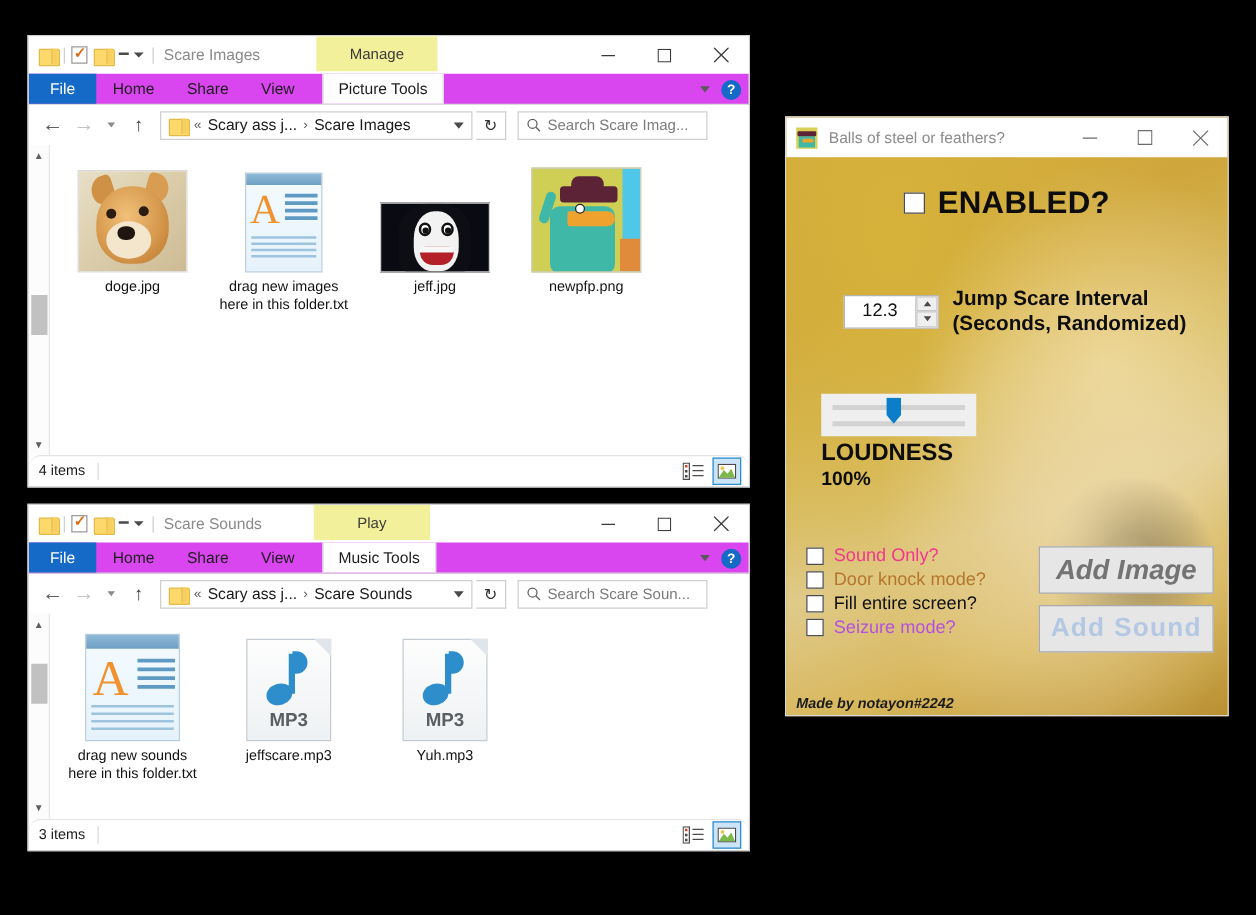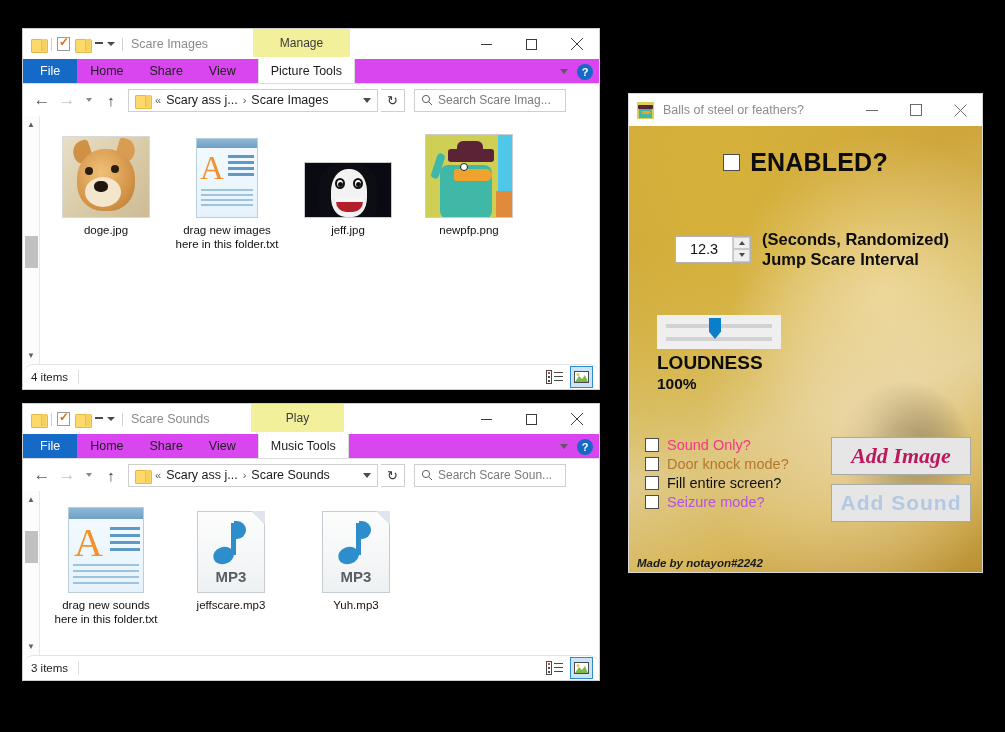--- a/index.html
+++ b/index.html
@@ -191,21 +191,21 @@
 
   .bottom-row { display:flex; margin:44px 0 0 16px; }
   .cb-list { width:172px; }
   .cb-row { display:flex; align-items:center; gap:8px; margin-bottom:3px; }
   .cb-label { font-size:14.5px; }
   .btn-col { margin-left:14px; display:flex; flex-direction:column; gap:9px; }
   .app-btn {
     width:140px; height:38px; background:#e6e6e6; border:1px solid #a9a9a9;
     display:flex; align-items:center; justify-content:center;
   }
-  .btn-img-text { font-family:Liberation Serif, serif; font-style:italic; font-weight:bold; font-size:22px; color:#be185d; }
+  .btn-img-text { font-family:Liberation Sans, sans-serif; font-style:italic; font-weight:bold; font-size:22px; color:#737373; }
   .btn-snd-text { font-size:21px; font-weight:bold; color:#b4c8e4; letter-spacing:1px; }
 
   .credit { position:absolute; left:8px; bottom:5px; font-size:11.5px; font-style:italic; font-weight:bold; color:#1a1a1a; }
 
   
   .th-doge { width:88px;height:82px;border:1px solid #d9d9d9;overflow:hidden;position:relative;
     background:linear-gradient(135deg,#e8dfc8 0%,#ddd0ae 40%,#cdbb94 100%); }
   .th-doge .head { position:absolute; left:14px; top:12px; width:58px; height:62px;
     background:radial-gradient(ellipse at 42% 38%, #f0c07a 0%, #d79a4e 55%, #b9762d 100%);
     border-radius:48% 48% 44% 44%; }
@@ -641,22 +641,22 @@
         <div class="arrows">
           <div class="ar">
               <i class="up"></i>
             </div>
           <div class="ar">
               <i class="dn"></i>
             </div>
         </div>
       </div>
       <div class="interval-lbl">
+        <div>Jump Scare Interval</div>
         <div>(Seconds, Randomized)</div>
-        <div>Jump Scare Interval</div>
       </div>
     </div>
 
     <div class="sliders">
       <div class="slider-col">
         <div class="slider-track-box">
           <span class="sl-line"></span>
           <span class="sl-line low"></span>
           <span class="sl-thumb" style="left:52px;"></span>
         </div>

